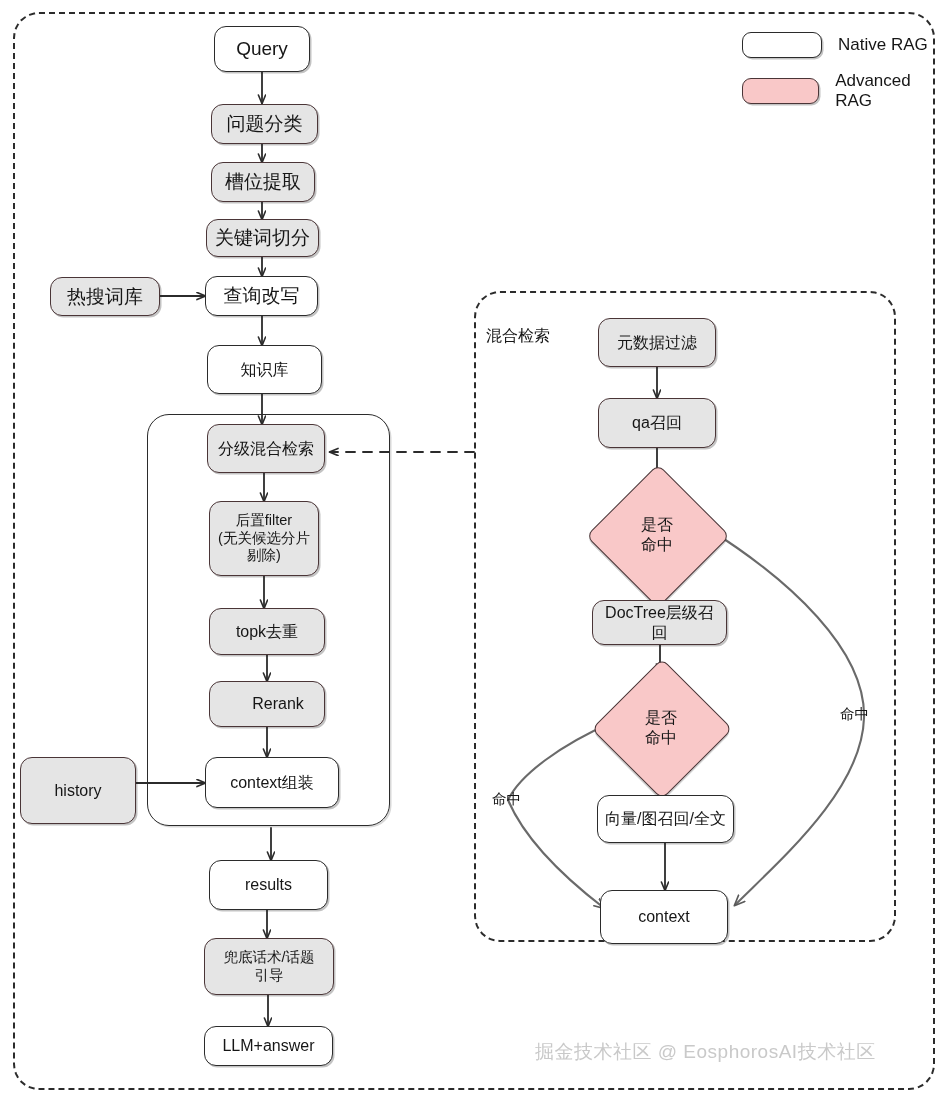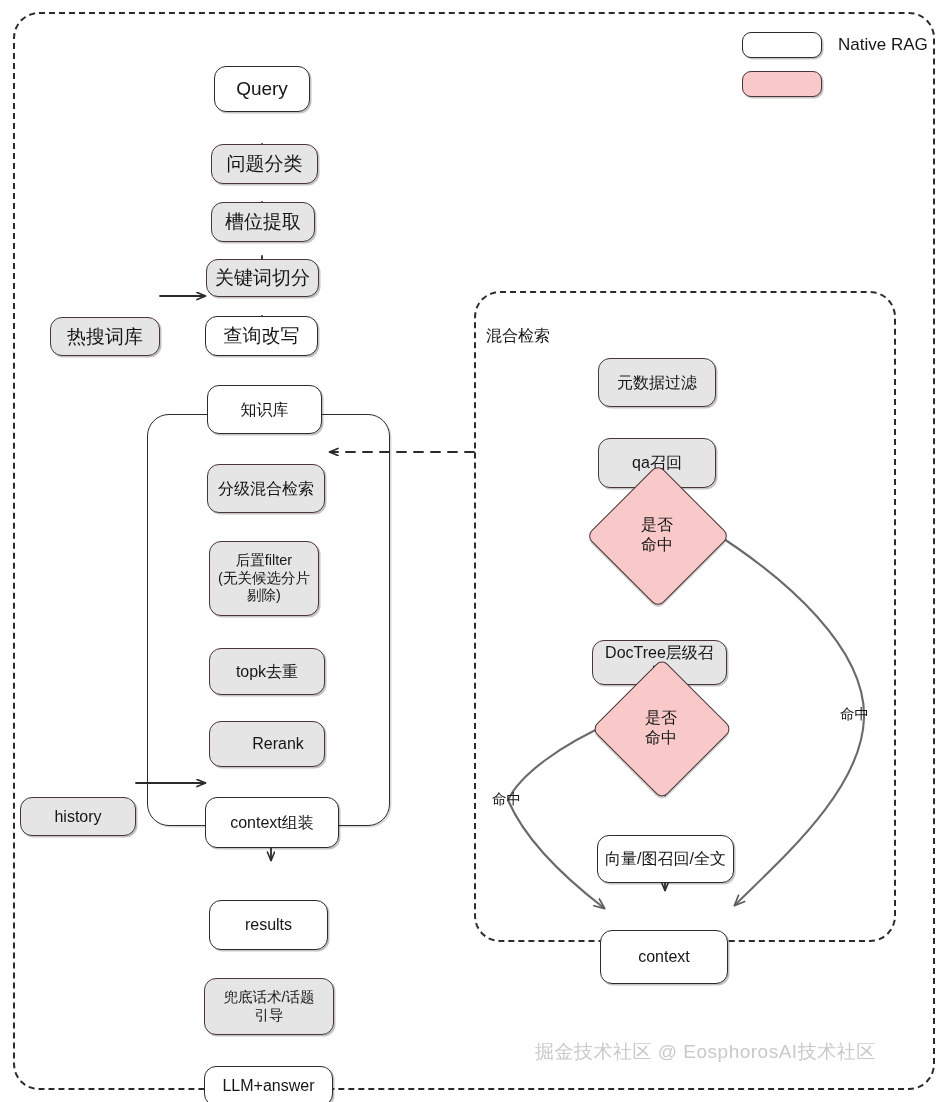--- a/index.html
+++ b/index.html
@@ -12,21 +12,20 @@
   svg#edges{position:absolute;left:0;top:0;width:948px;height:1102px;pointer-events:none;}
 
   .node{
     position:absolute;box-sizing:border-box;
     display:flex;align-items:center;justify-content:center;text-align:center;
     border:1.6px solid #2b2b2b;border-radius:12px;
     background:#ffffff;color:#161616;
     font-size:16px;line-height:1.22;
     box-shadow:1.5px 1.5px 0 rgba(40,40,40,.28);
     padding:2px 6px;
-    margin-top:40px;
   }
   .node.pink{background:#e5e5e5;border-color:#4a3537;}
   .node.big{font-size:19px;}
   .node.sm{font-size:14.5px;}
 
   .diamond{
     position:absolute;box-sizing:border-box;
     display:flex;align-items:center;justify-content:center;text-align:center;
   }
   .diamond .dshape{
@@ -134,20 +133,21 @@
 
   <div class="solid-frame" style="left:147px;top:414px;width:243px;height:412px;"></div>
 
   <div class="legend" style="left:742px;top:32px;">
     <div class="legend-row">
       <div class="legend-swatch"></div>
       <div class="legend-label">Native RAG</div>
     </div>
     <div class="legend-row">
       <div class="legend-swatch pink"></div>
+      <div class="legend-label">Advanced RAG</div>
     </div>
   </div>
 
   <div class="node big" style="left:214px;top:26px;width:96px;height:46px;">Query</div>
 
   <div class="node pink big" style="left:211px;top:104px;width:107px;height:40px;">问题分类</div>
 
   <div class="node pink big" style="left:211px;top:162px;width:104px;height:40px;">槽位提取</div>
 
   <div class="node pink big" style="left:206px;top:219px;width:113px;height:38px;">关键词切分</div>
@@ -161,21 +161,21 @@
   <div class="node pink" style="left:207px;top:424px;width:118px;height:49px;">分级混合检索</div>
 
   <div class="node pink sm" style="left:209px;top:501px;width:110px;height:75px;white-space:pre-line;">后置filter
 (无关候选分片
 剔除)</div>
 
   <div class="node pink" style="left:209px;top:608px;width:116px;height:47px;">topk去重</div>
 
   <div class="node pink" style="left:209px;top:681px;width:116px;height:46px;padding-left:28px;">Rerank</div>
 
-  <div class="node pink" style="left:20px;top:757px;width:116px;height:39px;">history</div>
+  <div class="node pink" style="left:20px;top:757px;width:116px;height:67px;">history</div>
 
   <div class="node" style="left:205px;top:757px;width:134px;height:51px;">context组装</div>
 
   <div class="node" style="left:209px;top:860px;width:119px;height:50px;">results</div>
 
   <div class="node pink sm" style="left:204px;top:938px;width:130px;height:57px;white-space:pre-line;">兜底话术/话题
 引导</div>
 
   <div class="node" style="left:204px;top:1026px;width:129px;height:40px;">LLM+answer</div>
 

